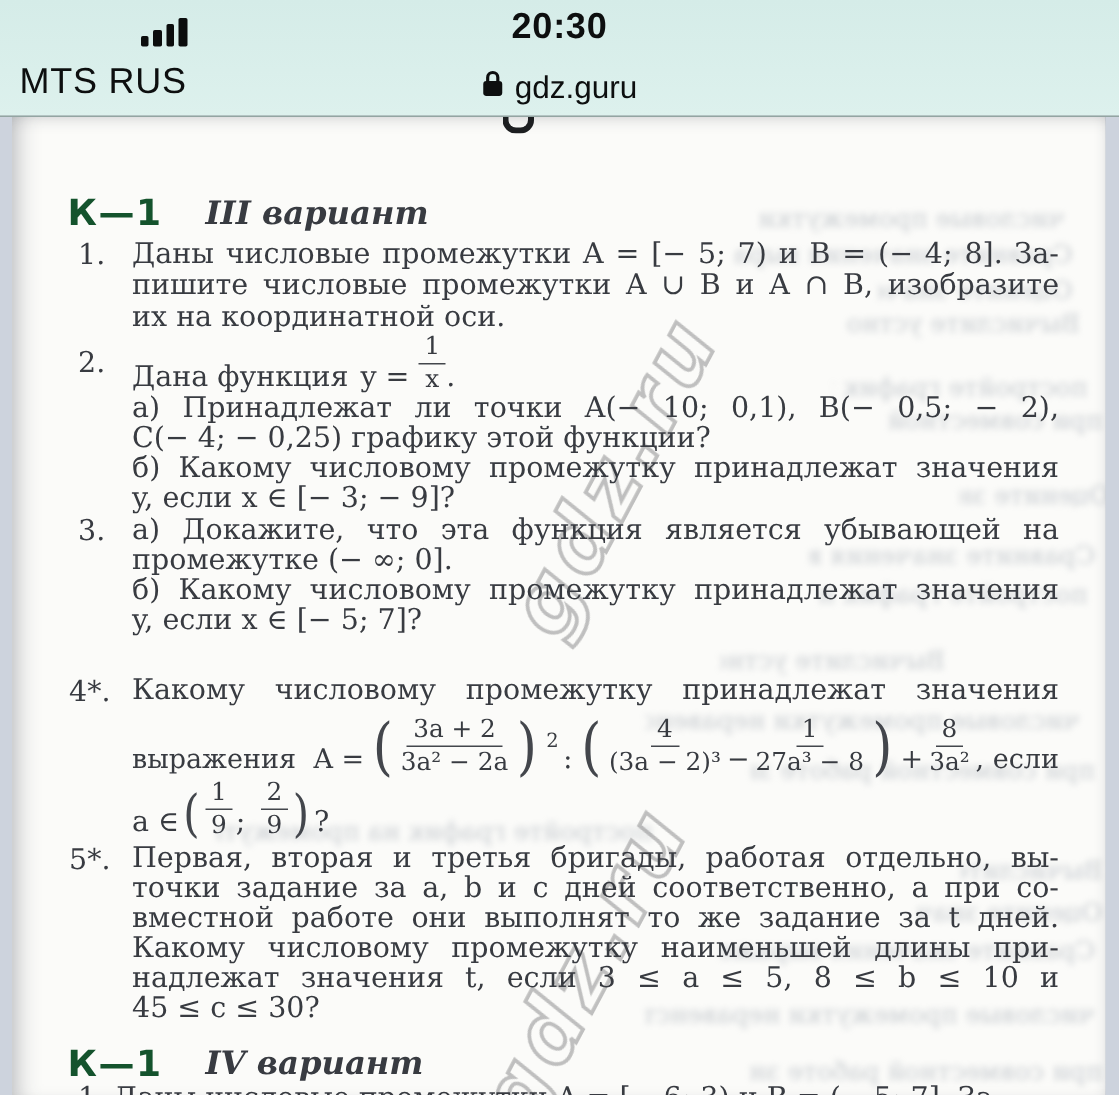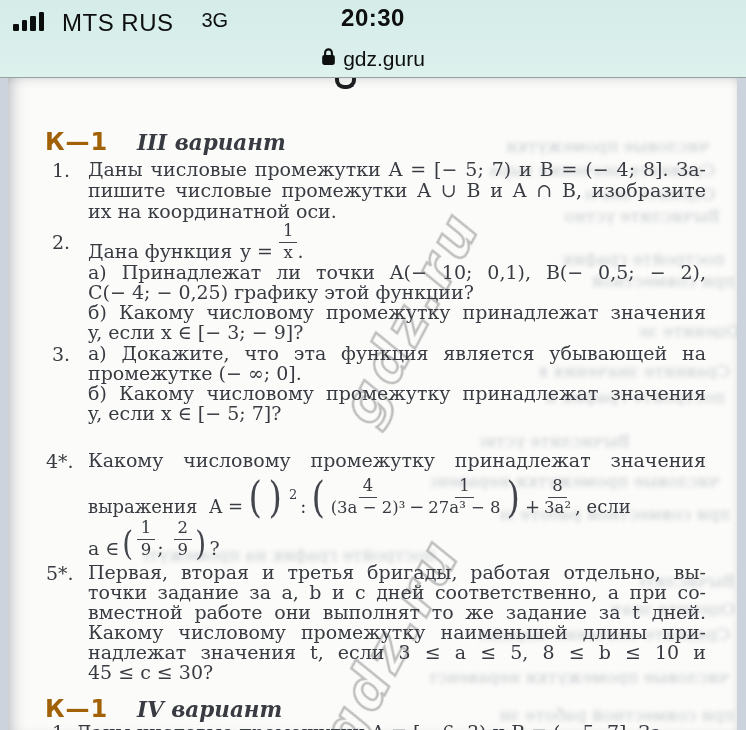--- a/index.html
+++ b/index.html
@@ -9,21 +9,21 @@
     font-family:"Liberation Sans",sans-serif;
     -webkit-font-smoothing:antialiased;
   }
   
   .statusbar{
     position:absolute;left:0;top:0;width:746px;height:77px;
     background:linear-gradient(#d5ece8,#ddf1ed);
     border-bottom:1px solid #93a5a2;
     color:#0d0f0f;
   }
-  .sb-left{position:absolute;left:13px;top:9px;display:flex;align-items:flex-start;gap:18px;}
+  .sb-left{position:absolute;left:13px;top:9px;display:flex;align-items:flex-end;gap:8px;flex-direction:column;}
   .signal{display:flex;align-items:flex-end;gap:3px;height:22px;padding-bottom:2px;}
   .signal i{display:block;width:5.5px;background:#0b0d0d;border-radius:1.2px;}
   .signal i:nth-child(1){height:7px;}
   .signal i:nth-child(2){height:11px;}
   .signal i:nth-child(3){height:15px;}
   .signal i:nth-child(4){height:19px;}
   .carrier{font-size:24px;letter-spacing:.5px;}
   .network{font-size:20px;margin-left:10px;}
   .sb-time{
     position:absolute;left:50%;top:4px;transform:translateX(-50%);
@@ -42,21 +42,21 @@
   
   .pagewrap{
     position:absolute;left:8px;top:78px;width:729px;height:652px;
     background:#fbfbf9;overflow:hidden;
     box-shadow:inset 14px 0 16px -12px rgba(40,45,60,.35), inset 0 10px 12px -10px rgba(40,45,60,.18), inset -6px 0 10px -8px rgba(40,45,60,.2);
     color:#383b41;
     font-family:"DejaVu Serif","Liberation Serif",serif;
     font-size:19px;
   }
   .cutglyph{position:absolute;left:327px;top:-3px;width:13px;height:10px;border:4px solid #1c1e20;border-top:none;border-radius:0 0 9px 9px;}
-  .hdr-code{position:absolute;left:37px;font-family:"DejaVu Sans","Liberation Sans",sans-serif;font-weight:700;font-size:24px;letter-spacing:1px;color:#a16207;}
+  .hdr-code{position:absolute;left:37px;font-family:"DejaVu Sans","Liberation Sans",sans-serif;font-weight:700;font-size:24px;letter-spacing:1px;color:#14532d;}
   .hdr-var{position:absolute;left:129px;font-weight:700;font-style:italic;font-size:21.5px;top:2px;}
   .hdr{position:absolute;left:0;top:50px;width:698px;height:30px;}
   .ftr{position:absolute;left:0;top:617px;width:698px;height:30px;}
   .prob{position:absolute;left:0;width:698px;}
   .pnum{position:absolute;left:44px;top:0;}
   .pnum.star{left:38px;}
   .pline{margin-left:80px;width:618px;line-height:20px;height:20px;white-space:nowrap;}
   .p1 .pline{line-height:21px;height:21px;}
   .j{text-align:justify;text-align-last:justify;text-justify:inter-word;white-space:normal;}
   .mrow{margin-left:80px;display:flex;align-items:flex-end;white-space:nowrap;}
@@ -178,20 +178,24 @@
   </div>
 
   <div class="prob" style="top:372px;">
     <span class="pnum star">4*.</span>
     <div class="pline j">Какому числовому промежутку принадлежат значения</div>
     <div class="mrow" style="height:46px;margin-top:1px;gap:4px;font-size:18px;">
       <span>выражения</span>
       <span style="width:4px;display:inline-block;"></span>
       <span>A =</span>
       <span class="bp">(</span>
+      <span class="frac">
+          <span class="fn">3a + 2</span>
+          <span class="fd">3a² − 2a</span>
+        </span>
       <span class="bp">)</span>
         <span class="psup">2</span>
       <span>:</span>
       <span class="bp">(</span>
       <span class="frac">
           <span class="fn">4</span>
           <span class="fd">(3a − 2)³</span>
         </span>
       <span>−</span>
       <span class="frac">

